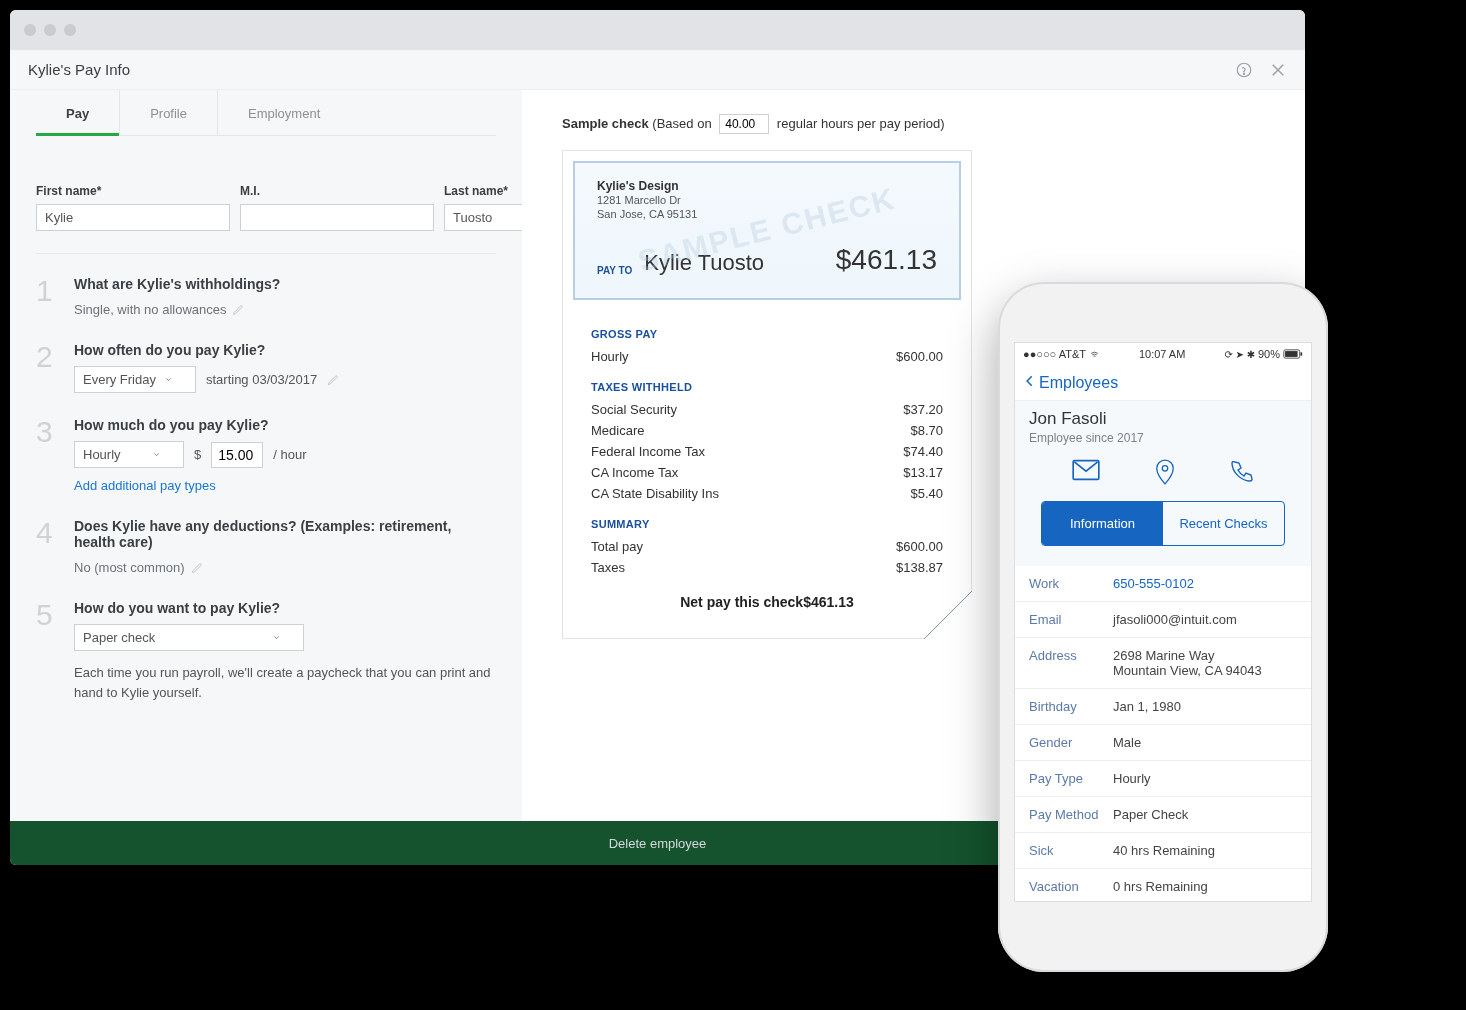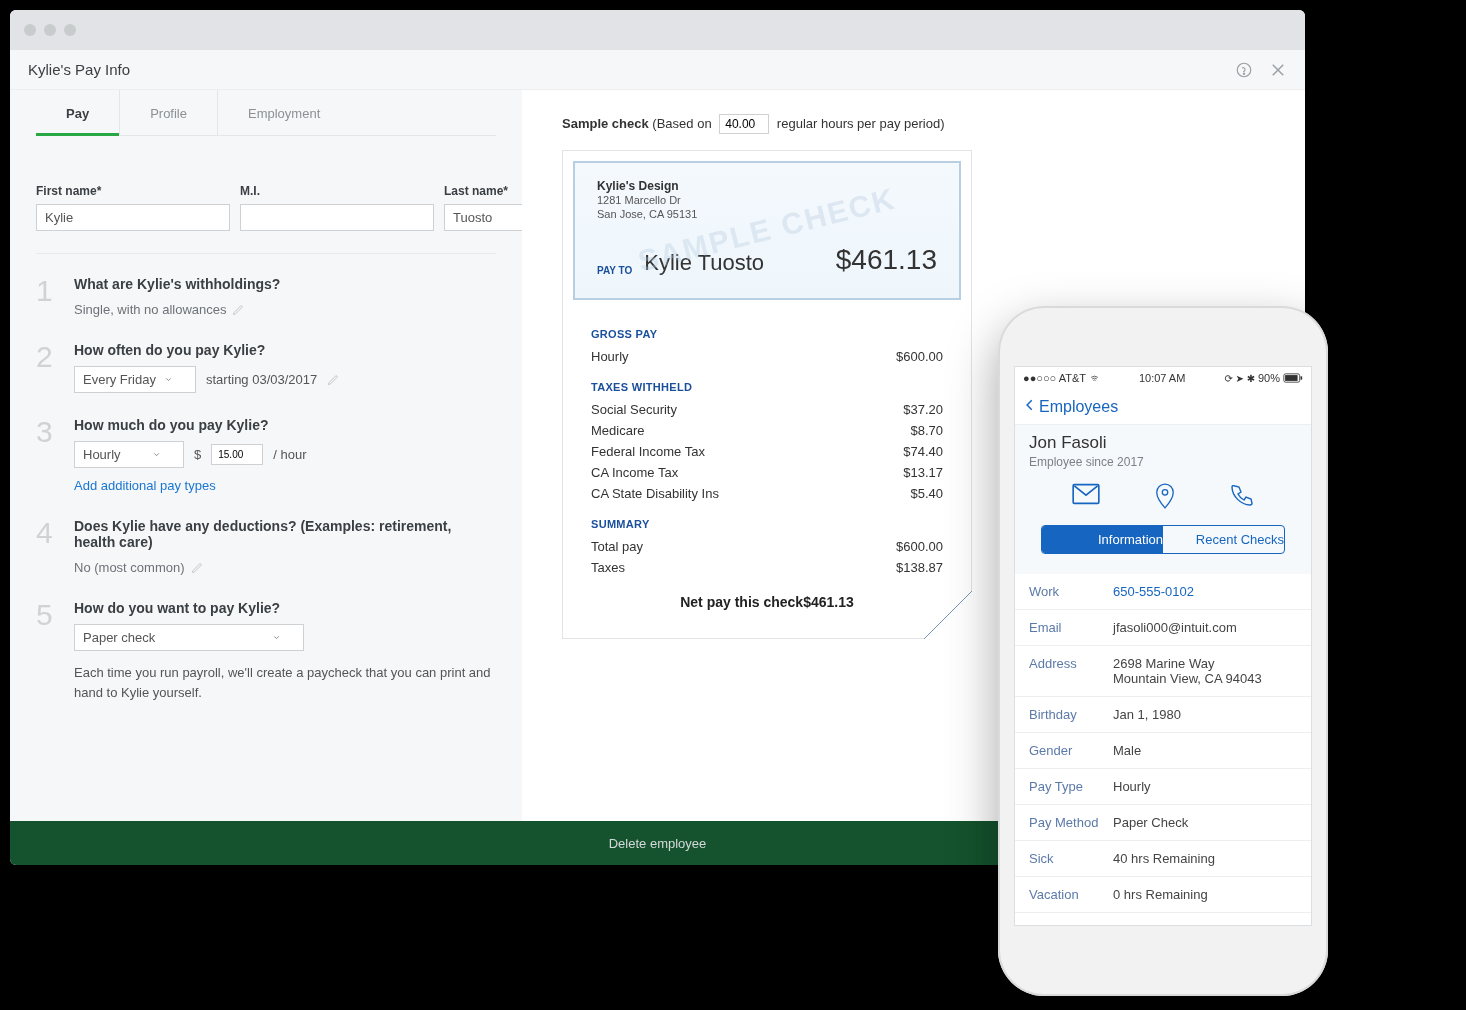--- a/index.html
+++ b/index.html
@@ -97,21 +97,21 @@
   .pencil {
     width:12px; height:12px; display:inline-block;
   }
   .select {
     border:1px solid #cdd1d4; background:#fff; font-size:13px; padding:5px 22px 5px 8px; color:#555;
     position: relative; display:inline-flex; align-items:center;
   }
   .caret-down { margin-left:8px; }
   .inline-row { display:flex; gap:10px; align-items:center; font-size:13px; color:#555; }
   input.small-num {
-    width:52px; border:1px solid #cdd1d4; padding:4px 6px; font-size:10px; text-align:left; background:#fff;
+    width:52px; border:1px solid #cdd1d4; padding:4px 6px; font-size:14px; text-align:left; background:#fff;
   }
   .link { color:#1976d2; font-size:13px; cursor:pointer; margin-top:10px; display:inline-block;}
   .select.wide { width: 230px; justify-content: space-between; }
   .step-note { font-size:13px; color:#555; margin-top:12px; line-height:1.5; }
 
   
   .right-panel {
     flex: 1;
     padding: 24px 40px;
     background:#fff;
@@ -159,21 +159,21 @@
 
   .bottom-bar {
     height:44px; background:#14532d; color:#d6d9db; display:flex; align-items:center; justify-content:center;
     font-size:13px;
   }
 
   
   .phone {
     position:absolute;
     left: 998px;
-    top: 306px;
+    top: 282px;
     width: 330px;
     height: 690px;
     background:#f2f2f2;
     border-radius: 46px;
     box-shadow: 0 20px 50px rgba(0,0,0,0.35), inset 0 0 0 2px #d9dadb;
     padding: 60px 16px 0;
   }
   .screen {
     background:#fff;
     width:100%;
@@ -192,21 +192,21 @@
   }
   .chev-left { margin-right:2px; }
   .emp-head { padding: 8px 14px 10px; background: #f6f9fc; }
   .emp-name { font-size:17px; color:#333; }
   .emp-sub { font-size:12px; color:#7b8187; margin-top:2px;}
   .contact-icons { display:flex; gap:54px; justify-content:center; margin:14px 0 12px; color:#1665c0;}
   .seg {
     display:flex; border:1px solid #1665c0; border-radius:4px; overflow:hidden; margin:0 12px 10px;
     font-size:13px;
   }
-  .seg-item { flex:1; text-align:right; padding:6px 0; color:#1665c0;}
+  .seg-item { flex:1; text-align:center; padding:14px 0; color:#1665c0;}
   .seg-item.active { background:#1665c0; color:#fff;}
   .info-rows { flex:1; overflow:hidden;}
   .info-row { display:flex; padding:10px 14px; border-bottom:1px solid #eceeef; font-size:13px;}
   .info-key { width:84px; color:#5c7aa8; }
   .info-val { color:#444; }
   .info-val.link-val { color:#1665c0; }
 </style>
 </head>
 <body>
 

